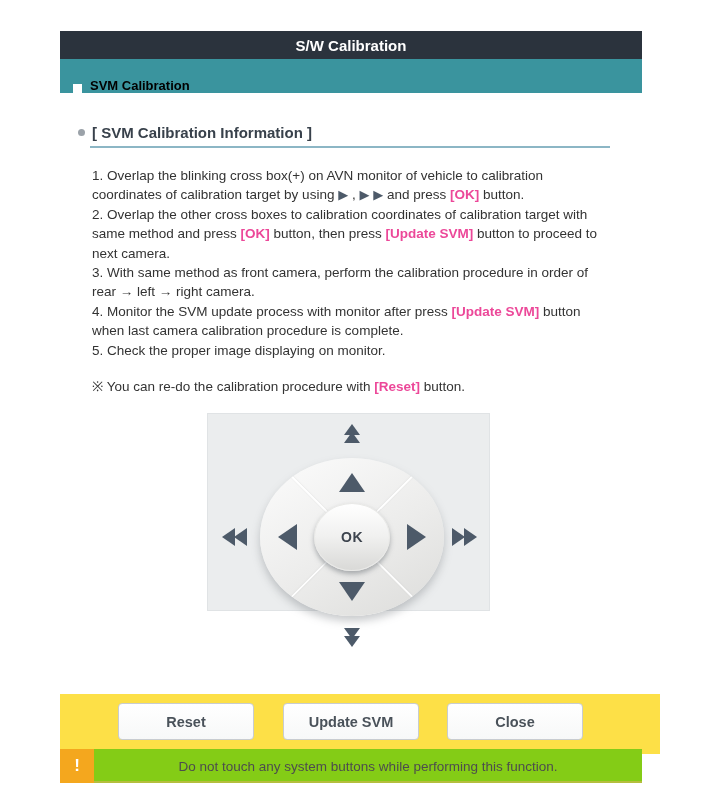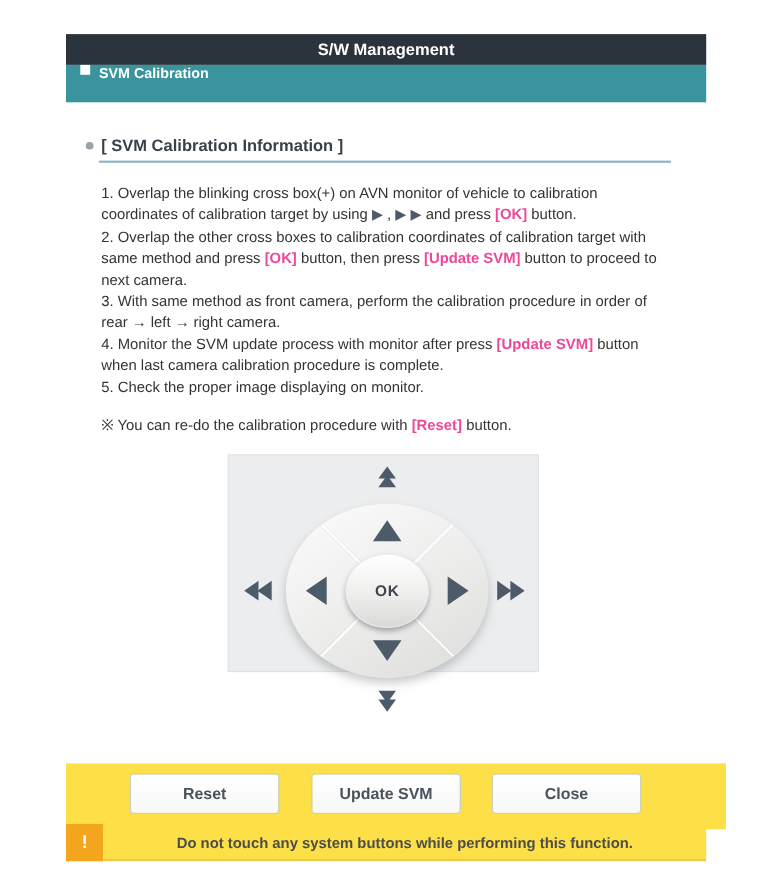--- a/index.html
+++ b/index.html
@@ -4,21 +4,21 @@
 <style>
   html,body{margin:0;padding:0;background:#ffffff;}
   .page{position:relative;width:701px;height:809px;background:#ffffff;
         font-family:"Liberation Sans", sans-serif;overflow:hidden;}
 
   
   .title-bar{position:absolute;left:60px;top:31px;width:582px;height:28px;
              background:#2b333d;color:#ffffff;display:flex;align-items:center;
              justify-content:center;font-weight:bold;font-size:15px;}
   .sub-bar{position:absolute;left:60px;top:59px;width:582px;height:34px;
-           background:#3a949e;color:#ffffff;display:flex;align-items:flex-start;
+           background:#3a949e;color:#000000;display:flex;align-items:flex-end;
            font-weight:bold;font-size:13px;padding-left:13px;box-sizing:border-box;}
   .square-bullet{width:9px;height:9px;background:#ffffff;margin-right:8px;flex:none;}
 
   
   .sec-head{position:absolute;left:78px;top:124px;display:flex;align-items:center;
             font-weight:bold;font-size:15px;color:#38414b;}
   .circle-bullet{width:7px;height:7px;border-radius:50%;background:#9ba2a9;margin-right:7px;flex:none;}
   .sec-underline{position:absolute;left:90px;top:146px;width:520px;height:0;
                  border-top:2px solid #8cb6c5;}
 
@@ -64,31 +64,31 @@
   .btn{position:absolute;top:9px;width:136px;height:37px;
        background:linear-gradient(180deg,#ffffff,#f7f8f8);
        border:1px solid #c8ccd0;border-radius:4px;font-weight:bold;font-size:14.5px;
        color:#4a525a;font-family:inherit;cursor:pointer;}
   .btn-reset{left:58px;} .btn-update{left:223px;} .btn-close{left:387px;}
 
   
   .warning{position:absolute;left:60px;top:749px;width:582px;height:34px;display:flex;}
   .warn-icon{width:34px;flex:none;background:#f4a71e;color:#ffffff;font-weight:bold;
              font-size:17px;display:flex;align-items:center;justify-content:center;}
-  .warn-body{flex:1;background:#fde047;display:flex;align-items:center;justify-content:center;
-             font-weight:bold;font-size:13.5px;color:#4d4d4d;
+  .warn-body{flex:1;background:#84cc16;display:flex;align-items:center;justify-content:center;
+             font-weight:normal;font-size:13.5px;color:#4d4d4d;
              box-shadow:inset 0 -2px 0 rgba(222,178,94,.55);}
 </style>
 </head>
 <body>
 
 <div class="page">
 
   <div class="title-bar">
-    <span>S/W Management</span>
+    <span>S/W Calibration</span>
   </div>
 
   <div class="sub-bar">
     <span class="square-bullet"></span>
     <span>SVM Calibration</span>
   </div>
 
   <div class="sec-head">
     <span class="circle-bullet"></span>
     <span>[ SVM Calibration Information ]</span>

